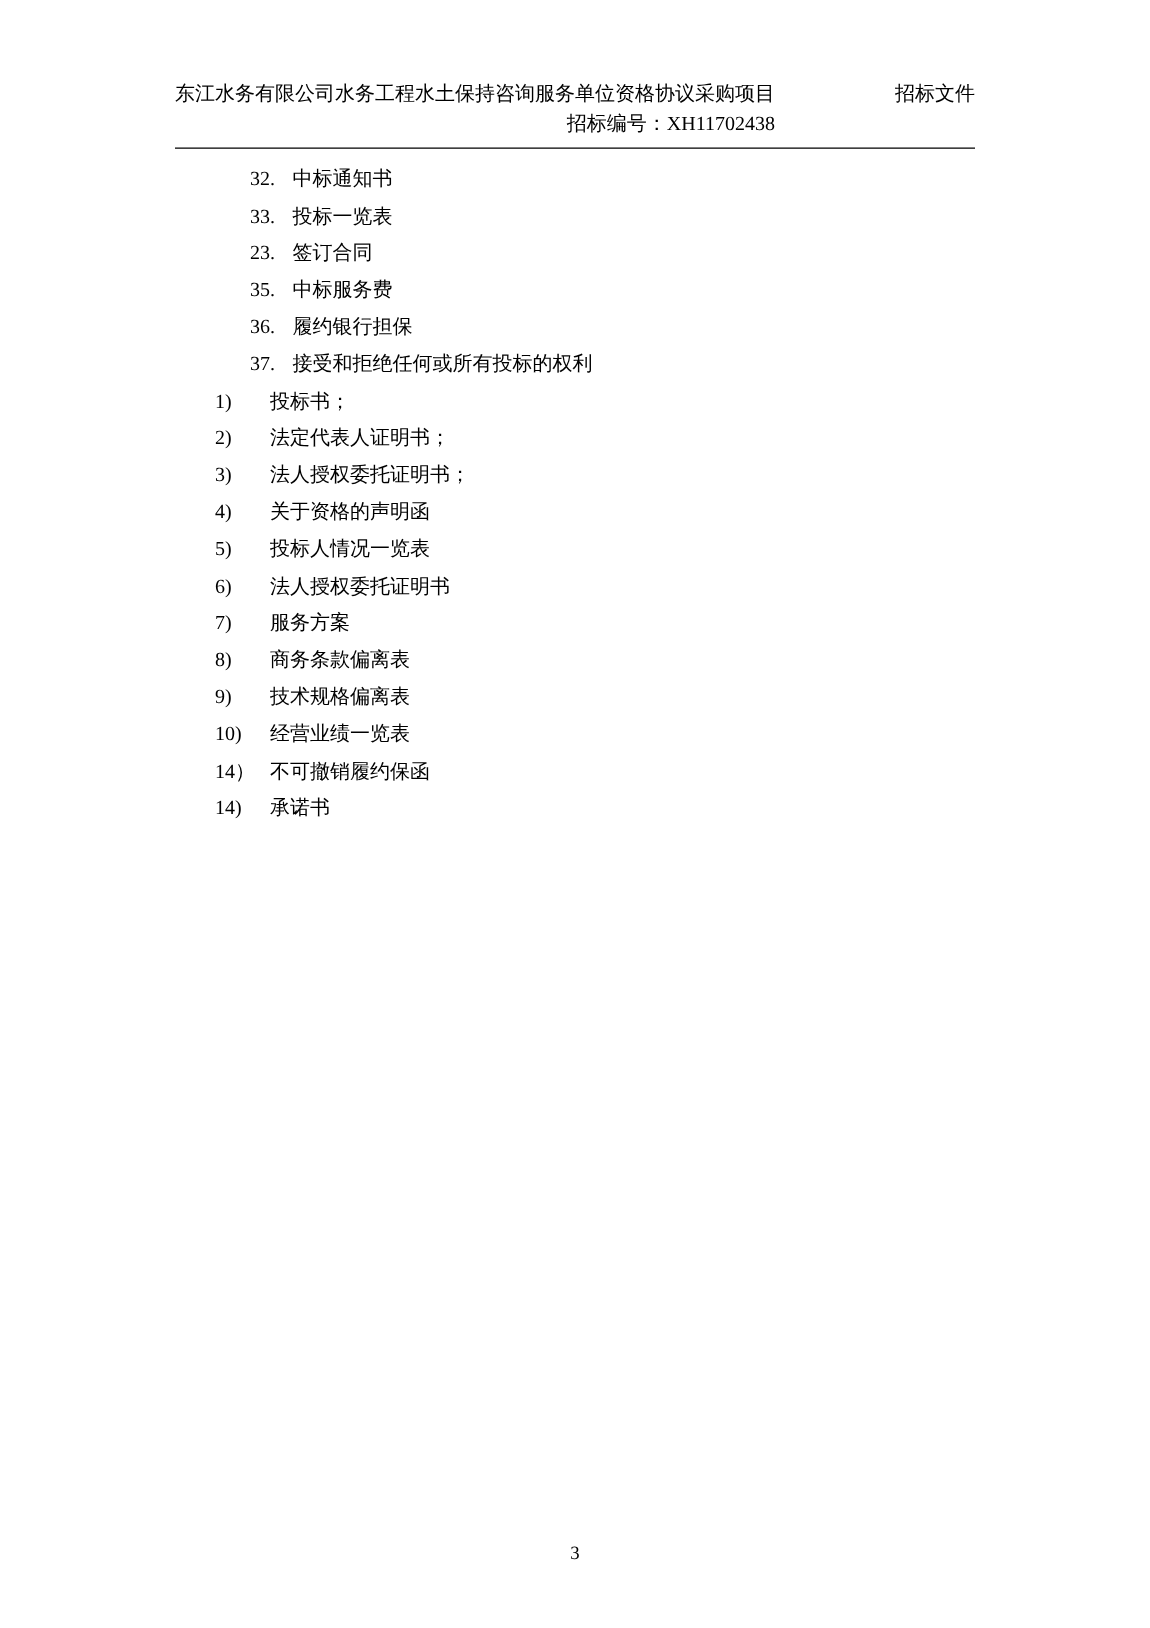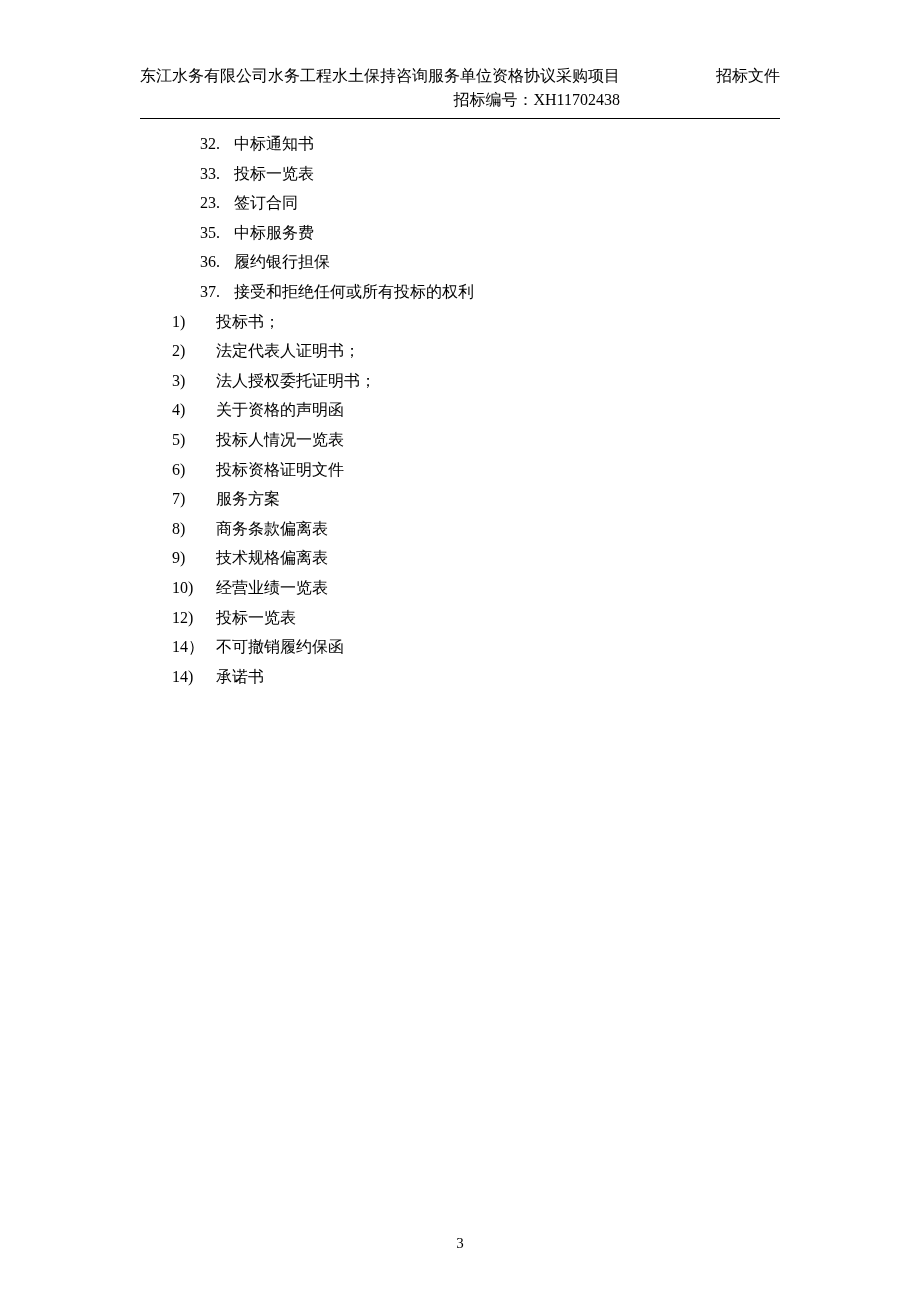--- a/index.html
+++ b/index.html
@@ -142,21 +142,21 @@
       <div class="item">
         <span class="num">4)</span>
         <span>关于资格的声明函</span>
       </div>
       <div class="item">
         <span class="num">5)</span>
         <span>投标人情况一览表</span>
       </div>
       <div class="item">
         <span class="num">6)</span>
-        <span>投标资格证明文件</span>
+        <span>法人授权委托证明书</span>
       </div>
       <div class="item">
         <span class="num">7)</span>
         <span>服务方案</span>
       </div>
       <div class="item">
         <span class="num">8)</span>
         <span>商务条款偏离表</span>
       </div>
     </div>
@@ -164,24 +164,20 @@
     <div class="toc-paren-b">
       <div class="item">
         <span class="num">9)</span>
         <span>技术规格偏离表</span>
       </div>
       <div class="item">
         <span class="num">10)</span>
         <span>经营业绩一览表</span>
       </div>
       <div class="item">
-        <span class="num">12)</span>
-        <span>投标一览表</span>
-      </div>
-      <div class="item">
         <span class="num">14）</span>
         <span>不可撤销履约保函</span>
       </div>
       <div class="item">
         <span class="num">14)</span>
         <span>承诺书</span>
       </div>
     </div>
 
   </div>

